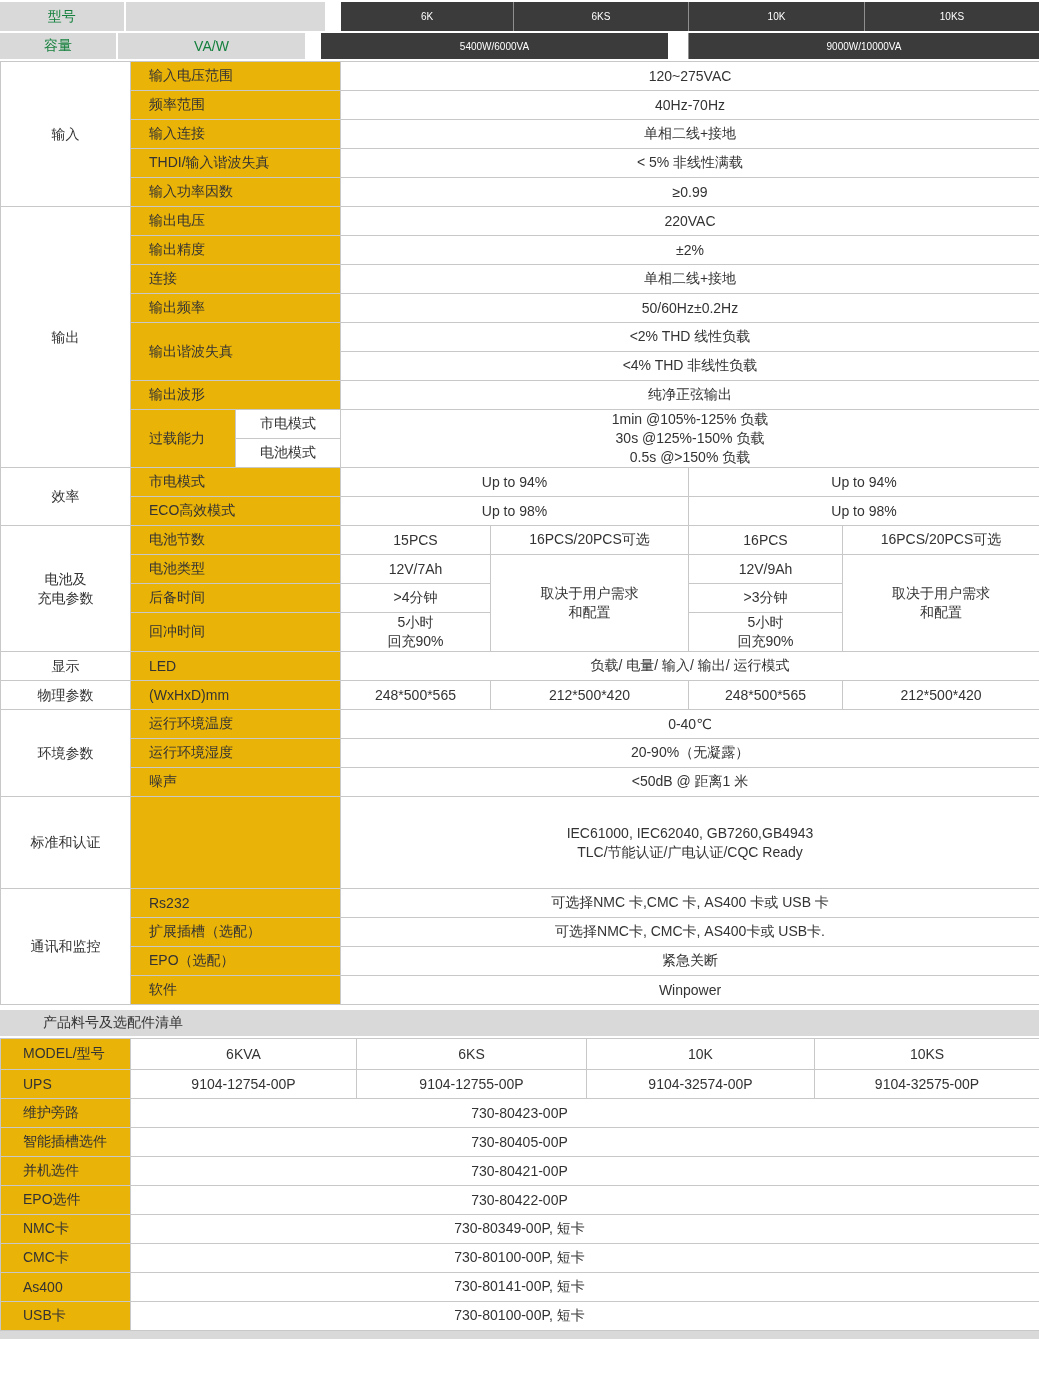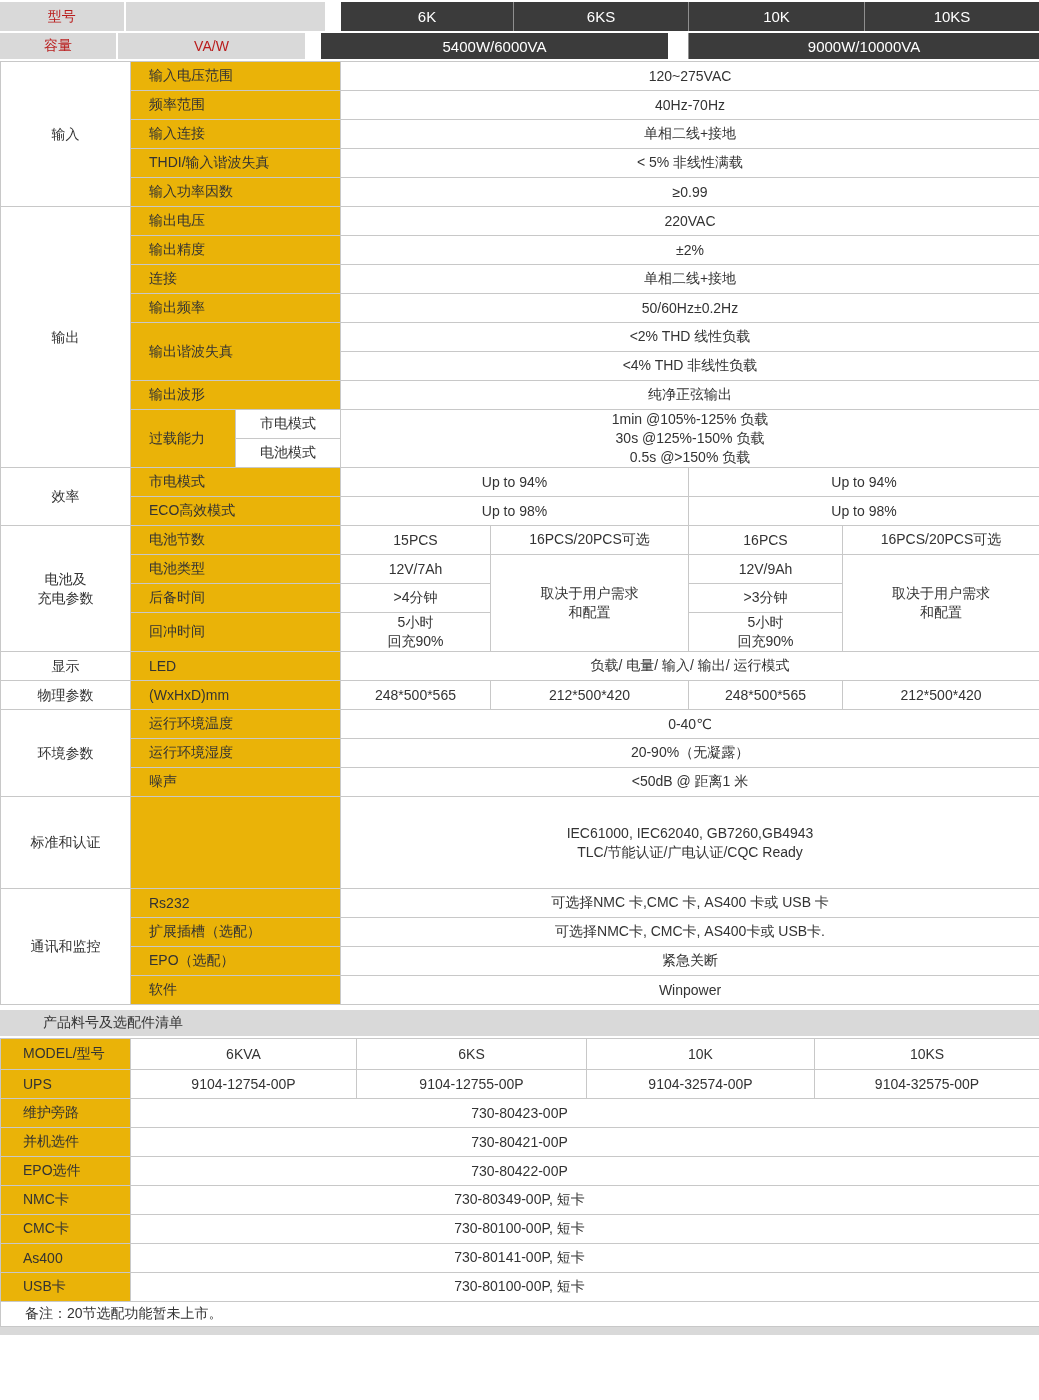--- a/index.html
+++ b/index.html
@@ -6,25 +6,25 @@
   html,body { background:#ffffff; }
   body { font-family: "Liberation Sans", "DejaVu Sans", sans-serif; color:#333333; }
   .page { width:1039px; height:1400px; background:#ffffff; overflow:hidden; }
 
   
   .hdr { padding-top:2px; }
   .hdr-row { display:flex; margin-bottom:2px; }
   .hdr-row.r1 { height:29px; }
   .hdr-row.r2 { height:26px; }
   .gcell { background:#d9d9d9; display:flex; align-items:center; justify-content:center;
-           font-size:14px; color:#b91c1c; }
+           font-size:14px; color:#15803d; }
   .gcell.c1 { width:129px; margin-right:2px; }
   .gcell.c2 { width:208px; margin-right:16px; }
   .dark-group { display:flex; flex:1; }
-  .dcell { background:#3b3b3b; color:#ffffff; font-size:15px; display:flex;
+  .dcell { background:#3b3b3b; color:#ffffff; font-size:10px; display:flex;
            align-items:center; justify-content:center; border-left:1px solid #8f8f8f; }
   .dcell:first-child { border-left:none; }
   .dcell.m1 { width:172px; } .dcell.m2 { width:175px; }
   .dcell.m3 { width:176px; } .dcell.m4 { width:175px; }
   .dcell.cap1 { width:347px; } .dcell.cap2 { width:351px;margin-left:20px; }
 
   
   table.spec { width:1039px; table-layout:fixed; border-collapse:collapse; }
   table.spec td { border:1px solid #c8c8c8; font-size:14px; color:#333; height:29px;
                   vertical-align:middle; }
@@ -269,20 +269,24 @@
       <td class="val">9104-12754-00P</td>
       <td class="val">9104-12755-00P</td>
       <td class="val">9104-32574-00P</td>
       <td class="val">9104-32575-00P</td>
     </tr>
     <tr>
       <td class="lbl">维护旁路</td>
       <td colspan="4" class="merged">730-80423-00P</td>
     </tr>
     <tr>
+      <td class="lbl">智能插槽选件</td>
+      <td colspan="4" class="merged">730-80405-00P</td>
+    </tr>
+    <tr>
       <td class="lbl">并机选件</td>
       <td colspan="4" class="merged">730-80421-00P</td>
     </tr>
     <tr>
       <td class="lbl">EPO选件</td>
       <td colspan="4" class="merged">730-80422-00P</td>
     </tr>
     <tr>
       <td class="lbl">NMC卡</td>
       <td colspan="4" class="merged">730-80349-00P, 短卡</td>
@@ -292,20 +296,17 @@
       <td colspan="4" class="merged">730-80100-00P, 短卡</td>
     </tr>
     <tr>
       <td class="lbl">As400</td>
       <td colspan="4" class="merged">730-80141-00P, 短卡</td>
     </tr>
     <tr>
       <td class="lbl">USB卡</td>
       <td colspan="4" class="merged">730-80100-00P, 短卡</td>
     </tr>
-    <tr class="note-row">
-      <td colspan="5">备注：20节选配功能暂未上市。</td>
-    </tr>
   </tbody>
     </table>
 
   <div class="bottom-strip"></div>
 </div>
 
 </body></html>

